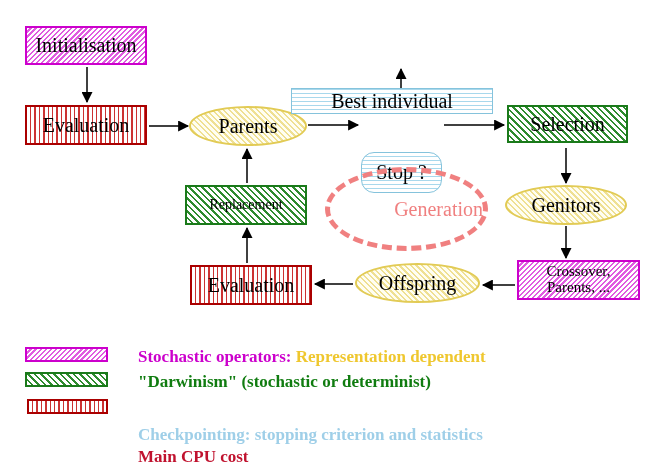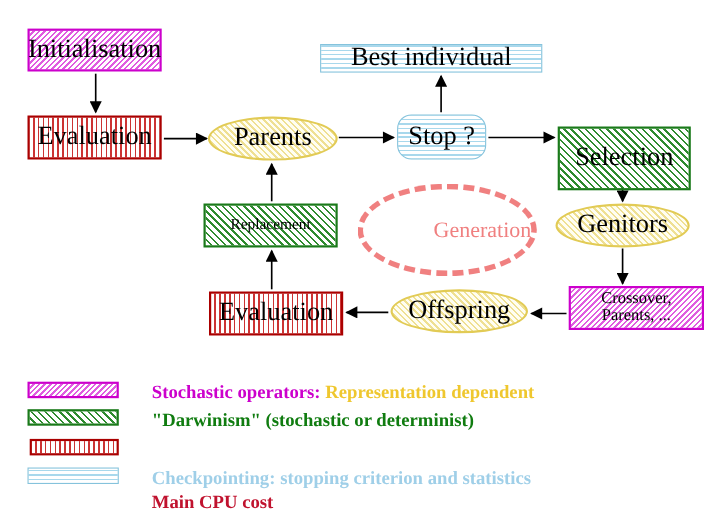--- a/index.html
+++ b/index.html
@@ -3,38 +3,39 @@
 <meta charset="utf-8">
 <style>
   html,body{margin:0;padding:0;background:#fff;}
   .canvas{
     position:relative;width:662px;height:471px;background:#fff;overflow:hidden;
     font-family:"Liberation Serif","DejaVu Serif",serif;
   }
   .arrows{position:absolute;left:0;top:0;width:662px;height:471px;pointer-events:none;}
   .node{
     position:absolute;display:flex;align-items:center;justify-content:center;
-    text-align:center;color:#000;font-size:24px;line-height:1.05;box-sizing:border-box;
+    text-align:center;color:#000;font-size:20px;line-height:1.05;box-sizing:border-box;
   }
   
   .magenta{
     border:2px solid #CC00CC;
     background:repeating-linear-gradient(135deg,#ffffff 0px,#ffffff 2px,#E05CE0 2px,#E05CE0 3.6px);
   }
   .redstripe{
     border:2px solid #AA0000;
     background:repeating-linear-gradient(90deg,#ffffff 0px,#ffffff 3px,#CC3333 3px,#CC3333 4.4px);
   }
   .green{
     border:2px solid #1A7A1A;
     background:repeating-linear-gradient(45deg,#ffffff 0px,#ffffff 3px,#2E8B2E 3px,#2E8B2E 4.6px);
   }
   .cyan{
     border:1.5px solid #85C3DC;
     background:repeating-linear-gradient(0deg,#ffffff 0px,#ffffff 2.6px,#A8D8EC 2.6px,#A8D8EC 4px);
+    margin-top:48px;
   }
   .yellow{
     border:2px solid #E2CB55;border-radius:50%;
     background:repeating-linear-gradient(45deg,#FFFEF2 0px,#FFFEF2 2.4px,#EFE093 2.4px,#EFE093 4px);
   }
   .rounded{border-radius:13px;}
   .gen-ellipse{
     position:absolute;border:5px dashed #F08080;border-radius:50%;
     display:flex;align-items:center;justify-content:flex-end;
     color:#F08080;font-size:20px;box-sizing:border-box;
@@ -89,21 +90,21 @@
   </div>
 
   <div class="node cyan" style="left:291px;top:40px;width:202px;height:26px">
     <span>Best individual</span>
   </div>
 
   <div class="node cyan rounded" style="left:361px;top:104px;width:81px;height:41px">
     <span>Stop ?</span>
   </div>
 
-  <div class="node green" style="left:507px;top:115px;width:121px;height:58px">
+  <div class="node green" style="left:507px;top:105px;width:121px;height:38px">
     <span>Selection</span>
   </div>
 
   <div class="node yellow" style="left:505px;top:185px;width:122px;height:40px">
     <span>Genitors</span>
   </div>
 
   <div class="node magenta small-label" style="left:517px;top:260px;width:123px;height:40px">
     <span>
       <span>Crossover,</span><br>

